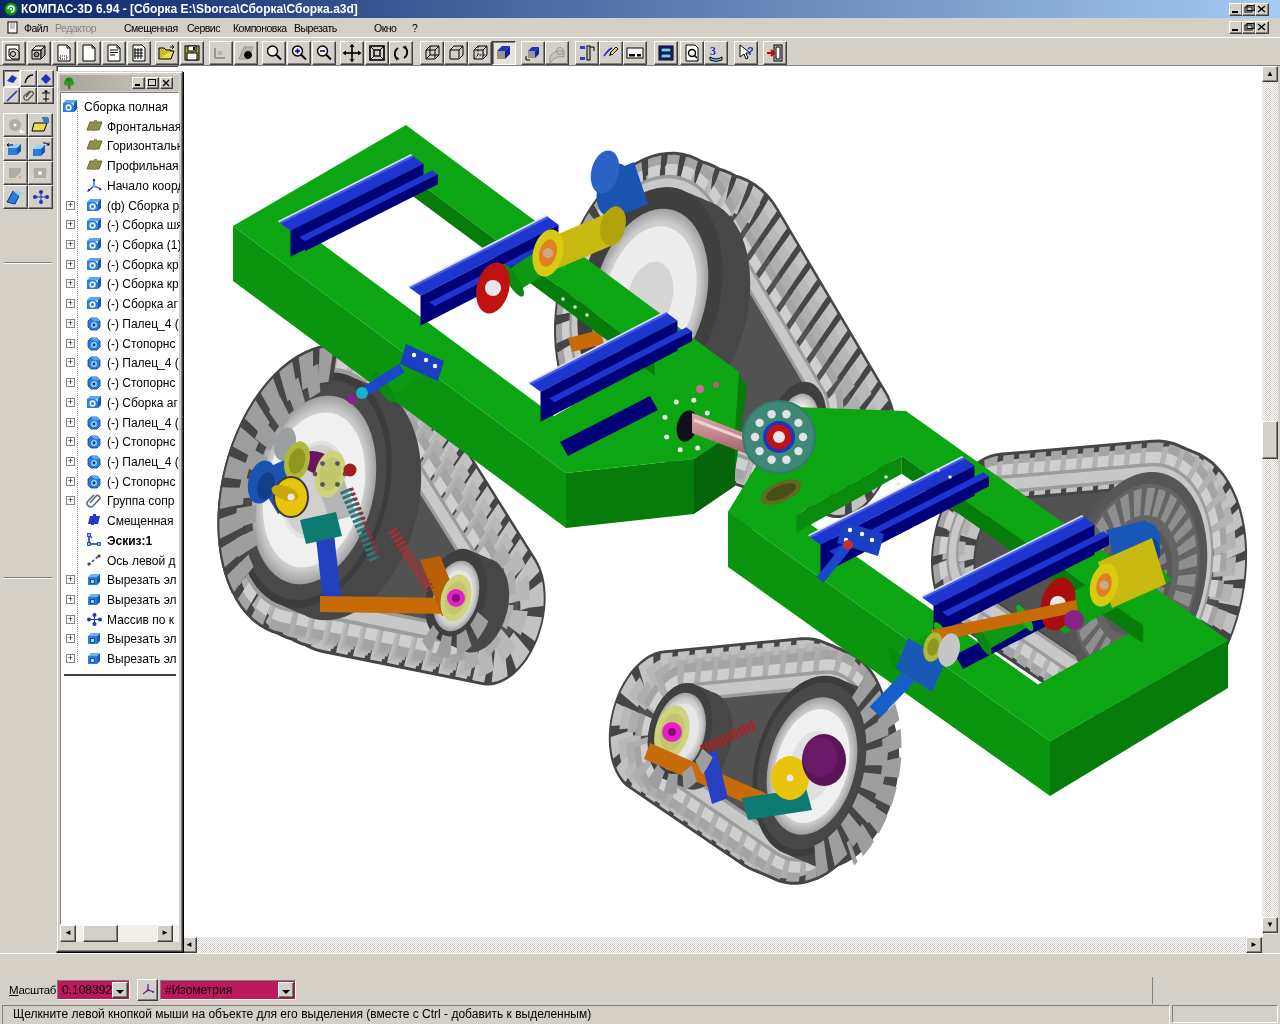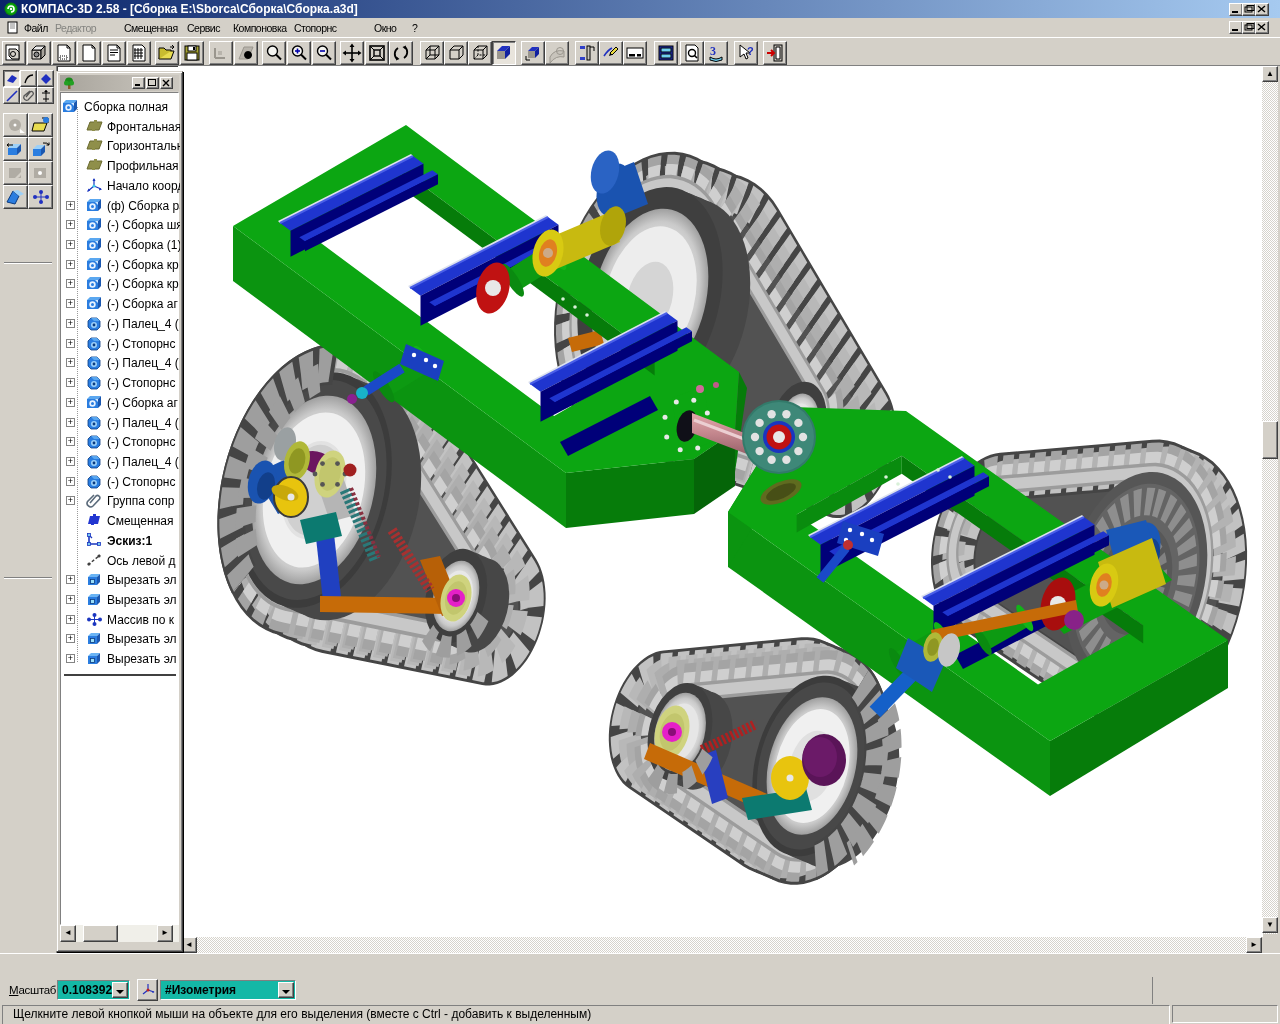--- a/index.html
+++ b/index.html
@@ -19,33 +19,33 @@
 .treewin { position:absolute; left:56px; top:71px; width:127px; height:881px; background:#d4d0c8; border:1px solid; border-color:#d4d0c8 #404040 #404040 #d4d0c8; box-shadow:inset 1px 1px 0 #fff, inset -1px -1px 0 #808080, 1px 1px 0 #000; }
 .treetitle { position:absolute; left:3px; top:3px; width:119px; height:16px; background:linear-gradient(to right,#a8a49c,#ccc8c0); }
 .treeclient { position:absolute; left:3px; top:20px; width:119px; height:833px; background:#fff; border:1px solid; border-color:#808080 #fff #fff #808080; overflow:hidden; }
 .plusbox { position:absolute; width:9px; height:9px; border:1px solid #848484; background:#fff; line-height:7px; font-size:9px; text-align:center; }
 .plusbox span { font-size:9px; line-height:7px; font-family:"Liberation Sans",sans-serif; }
 .tlab { position:absolute; font-size:12px; white-space:nowrap; color:#000; }
 .statusrow { position:absolute; left:0; top:953px; width:1280px; height:24px; background:#d4d0c8; border-top:1px solid #fff; }
 .scalerow { position:absolute; left:0; top:977px; width:1280px; height:27px; background:#d4d0c8; }
 .msgrow { position:absolute; left:0; top:1004px; width:1280px; height:20px; background:#d4d0c8; }
 .sunken { border:1px solid; border-color:#808080 #fff #fff #808080; }
-.combo { position:absolute; background:#14b8a6; border:1px solid; border-color:#808080 #fff #fff #808080; font-size:12px;font-weight:bold; }
+.combo { position:absolute; background:#be185d; border:1px solid; border-color:#808080 #fff #fff #808080; font-size:12px; }
 .dropbtn { position:absolute; right:1px; top:1px; width:16px; bottom:1px; background:#d4d0c8; border:1px solid; border-color:#fff #404040 #404040 #fff; box-shadow:inset -1px -1px 0 #808080; text-align:center; }
 .arrow-down { width:0; height:0; border-left:4px solid transparent; border-right:4px solid transparent; border-top:4px solid #000; display:inline-block; margin-top:6px; }
 </style></head>
 <body>
 <div class="titlebar">
   <svg style="position:absolute;left:4px;top:2px" width="14" height="14" viewBox="0 0 14 14">
       <circle cx="7" cy="7" r="6.5" fill="#0a8a0a"></circle>
       <circle cx="7" cy="7" r="5" fill="#0fae12"></circle>
       <path d="M4 7 a3 3 0 1 1 3 3" fill="none" stroke="#fff" stroke-width="1.6"></path>
       <circle cx="7" cy="7" r="1.2" fill="#fff"></circle>
     </svg>
-  <div class="txt">КОМПАС-3D 2.58 - [Сборка E:\Sborca\Сборка\Сборка.a3d]</div>
+  <div class="txt">КОМПАС-3D 6.94 - [Сборка E:\Sborca\Сборка\Сборка.a3d]</div>
   <div class="wbtn" style="left:1229px;top:3px"><svg width="12" height="11">
         <line x1="2" y1="8" x2="8" y2="8" stroke="#000" stroke-width="2"></line>
       </svg></div>
   <div class="wbtn" style="left:1242px;top:3px"><svg width="12" height="11">
         <rect x="2" y="3" width="7" height="5" fill="none" stroke="#000"></rect>
         <rect x="4" y="1.5" width="7" height="5" fill="none" stroke="#000"></rect>
       </svg></div>
   <div class="wbtn" style="left:1255px;top:3px"><svg width="12" height="11">
         <path d="M2 2 L9 8 M9 2 L2 8" stroke="#000" stroke-width="1.4"></path>
       </svg></div>
@@ -53,21 +53,21 @@
 <div class="menubar">
   <svg style="position:absolute;left:7px;top:3px" width="13" height="13" viewBox="0 0 13 13">
       <rect x="1" y="1" width="9" height="11" fill="#fff" stroke="#000"></rect>
       <path d="M3 3 h5 M3 5 h5 M3 7 h5" stroke="#888"></path>
     </svg>
   <span style="left:24px">Файл</span>
   <span style="left:55px;color:#848480">Редактор</span>
   <span style="left:124px">Смещенная</span>
   <span style="left:187px">Сервис</span>
   <span style="left:233px">Компоновка</span>
-  <span style="left:294px">Стопорнс</span>
+  <span style="left:294px">Вырезать</span>
   <span style="left:374px">Окно</span>
   <span style="left:412px">?</span>
   <div class="wbtn" style="left:1229px;top:3px"><svg width="12" height="11">
         <line x1="2" y1="8" x2="8" y2="8" stroke="#000" stroke-width="2"></line>
       </svg></div>
   <div class="wbtn" style="left:1242px;top:3px"><svg width="12" height="11">
         <rect x="2" y="3" width="7" height="5" fill="none" stroke="#000"></rect>
         <rect x="4" y="1.5" width="7" height="5" fill="none" stroke="#000"></rect>
       </svg></div>
   <div class="wbtn" style="left:1255px;top:3px"><svg width="12" height="11">

